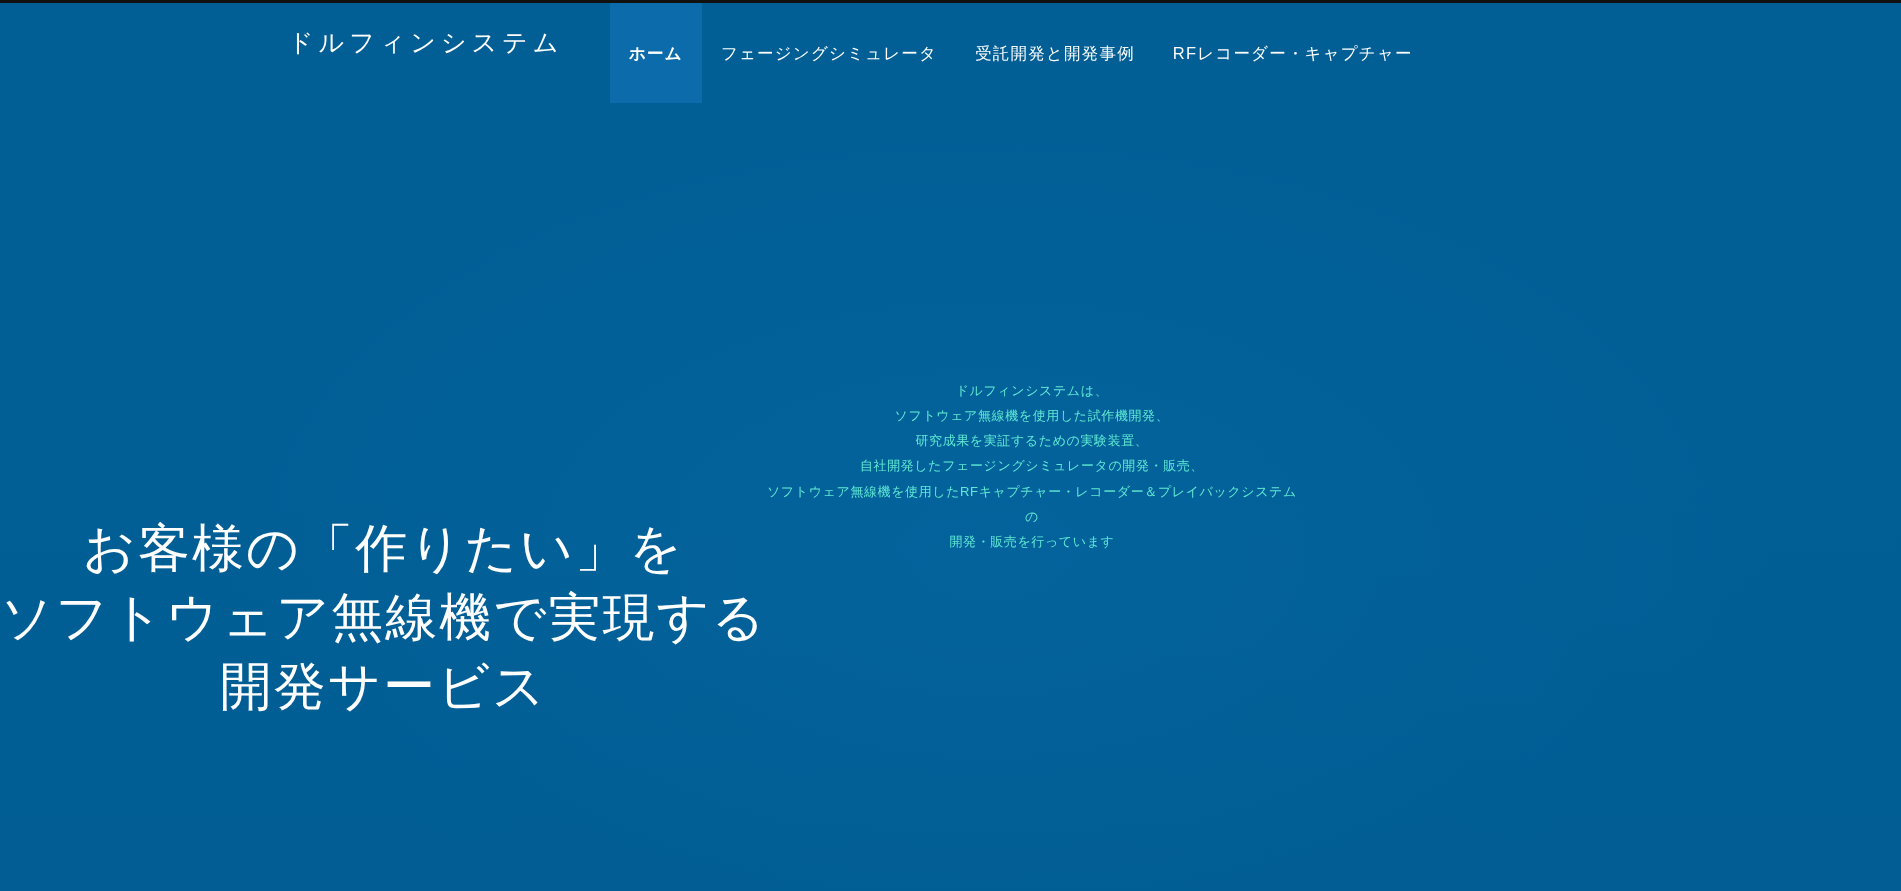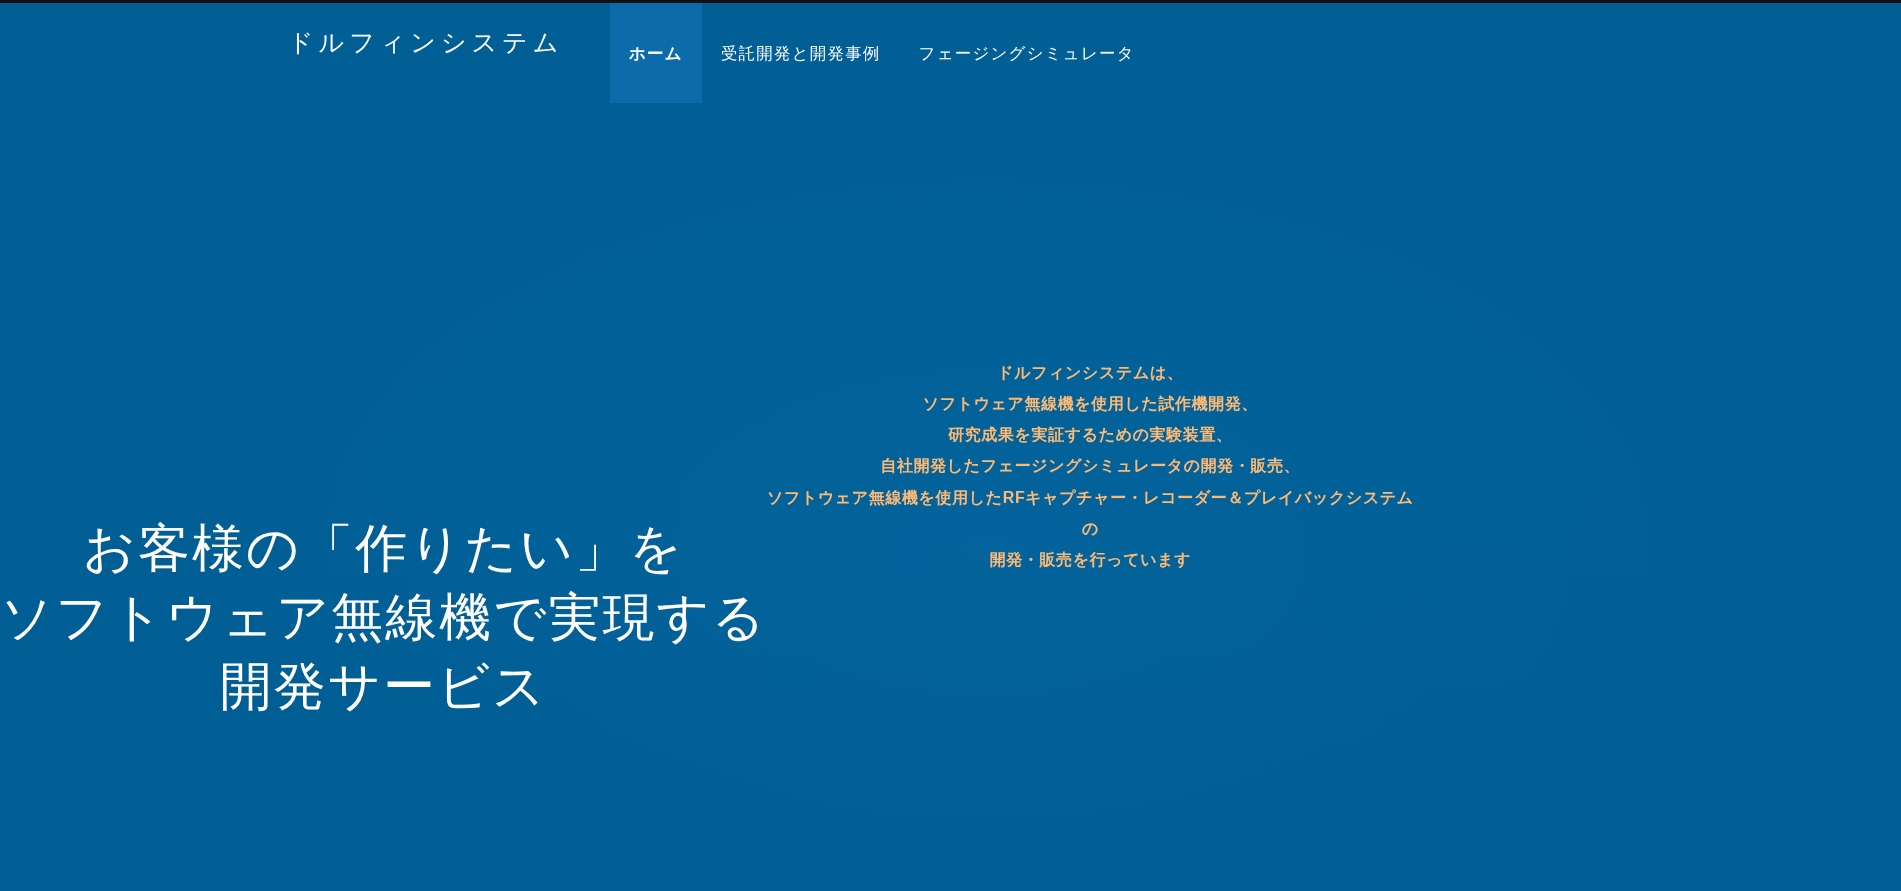--- a/index.html
+++ b/index.html
@@ -112,41 +112,42 @@
     font-size: 52px;
     font-weight: 400;
     line-height: 1.33;
     letter-spacing: 2px;
     color: #ffffff;
     white-space: pre-line;
   }
 
   .hero-lead {
     margin-top: 38px;
-    font-size: 16px;
-    font-weight: 700;
+    font-size: 13px;
+    font-weight: 400;
     line-height: 1.94;
     letter-spacing: 0.6px;
-    color: #fdba74;
+    color: #5eead4;
     white-space: pre-line;
   }
 </style>
 </head>
 <body>
 
 <div class="top-strip"></div>
 <div class="hero-bg"></div>
 
 <header class="site-header">
   <div class="brand">ドルフィンシステム</div>
 
   <nav class="main-nav">
     <a class="nav-item is-active" href="#">ホーム</a>
+    <a class="nav-item" href="#">フェージングシミュレータ</a>
     <a class="nav-item" href="#">受託開発と開発事例</a>
-    <a class="nav-item" href="#">フェージングシミュレータ</a>
+    <a class="nav-item" href="#">RFレコーダー・キャプチャー</a>
   </nav>
 </header>
 
 <section class="hero">
   <h1 class="hero-title">お客様の「作りたい」を
 ソフトウェア無線機で実現する
 開発サービス</h1>
   <p class="hero-lead">ドルフィンシステムは、
 ソフトウェア無線機を使用した試作機開発、
 研究成果を実証するための実験装置、

